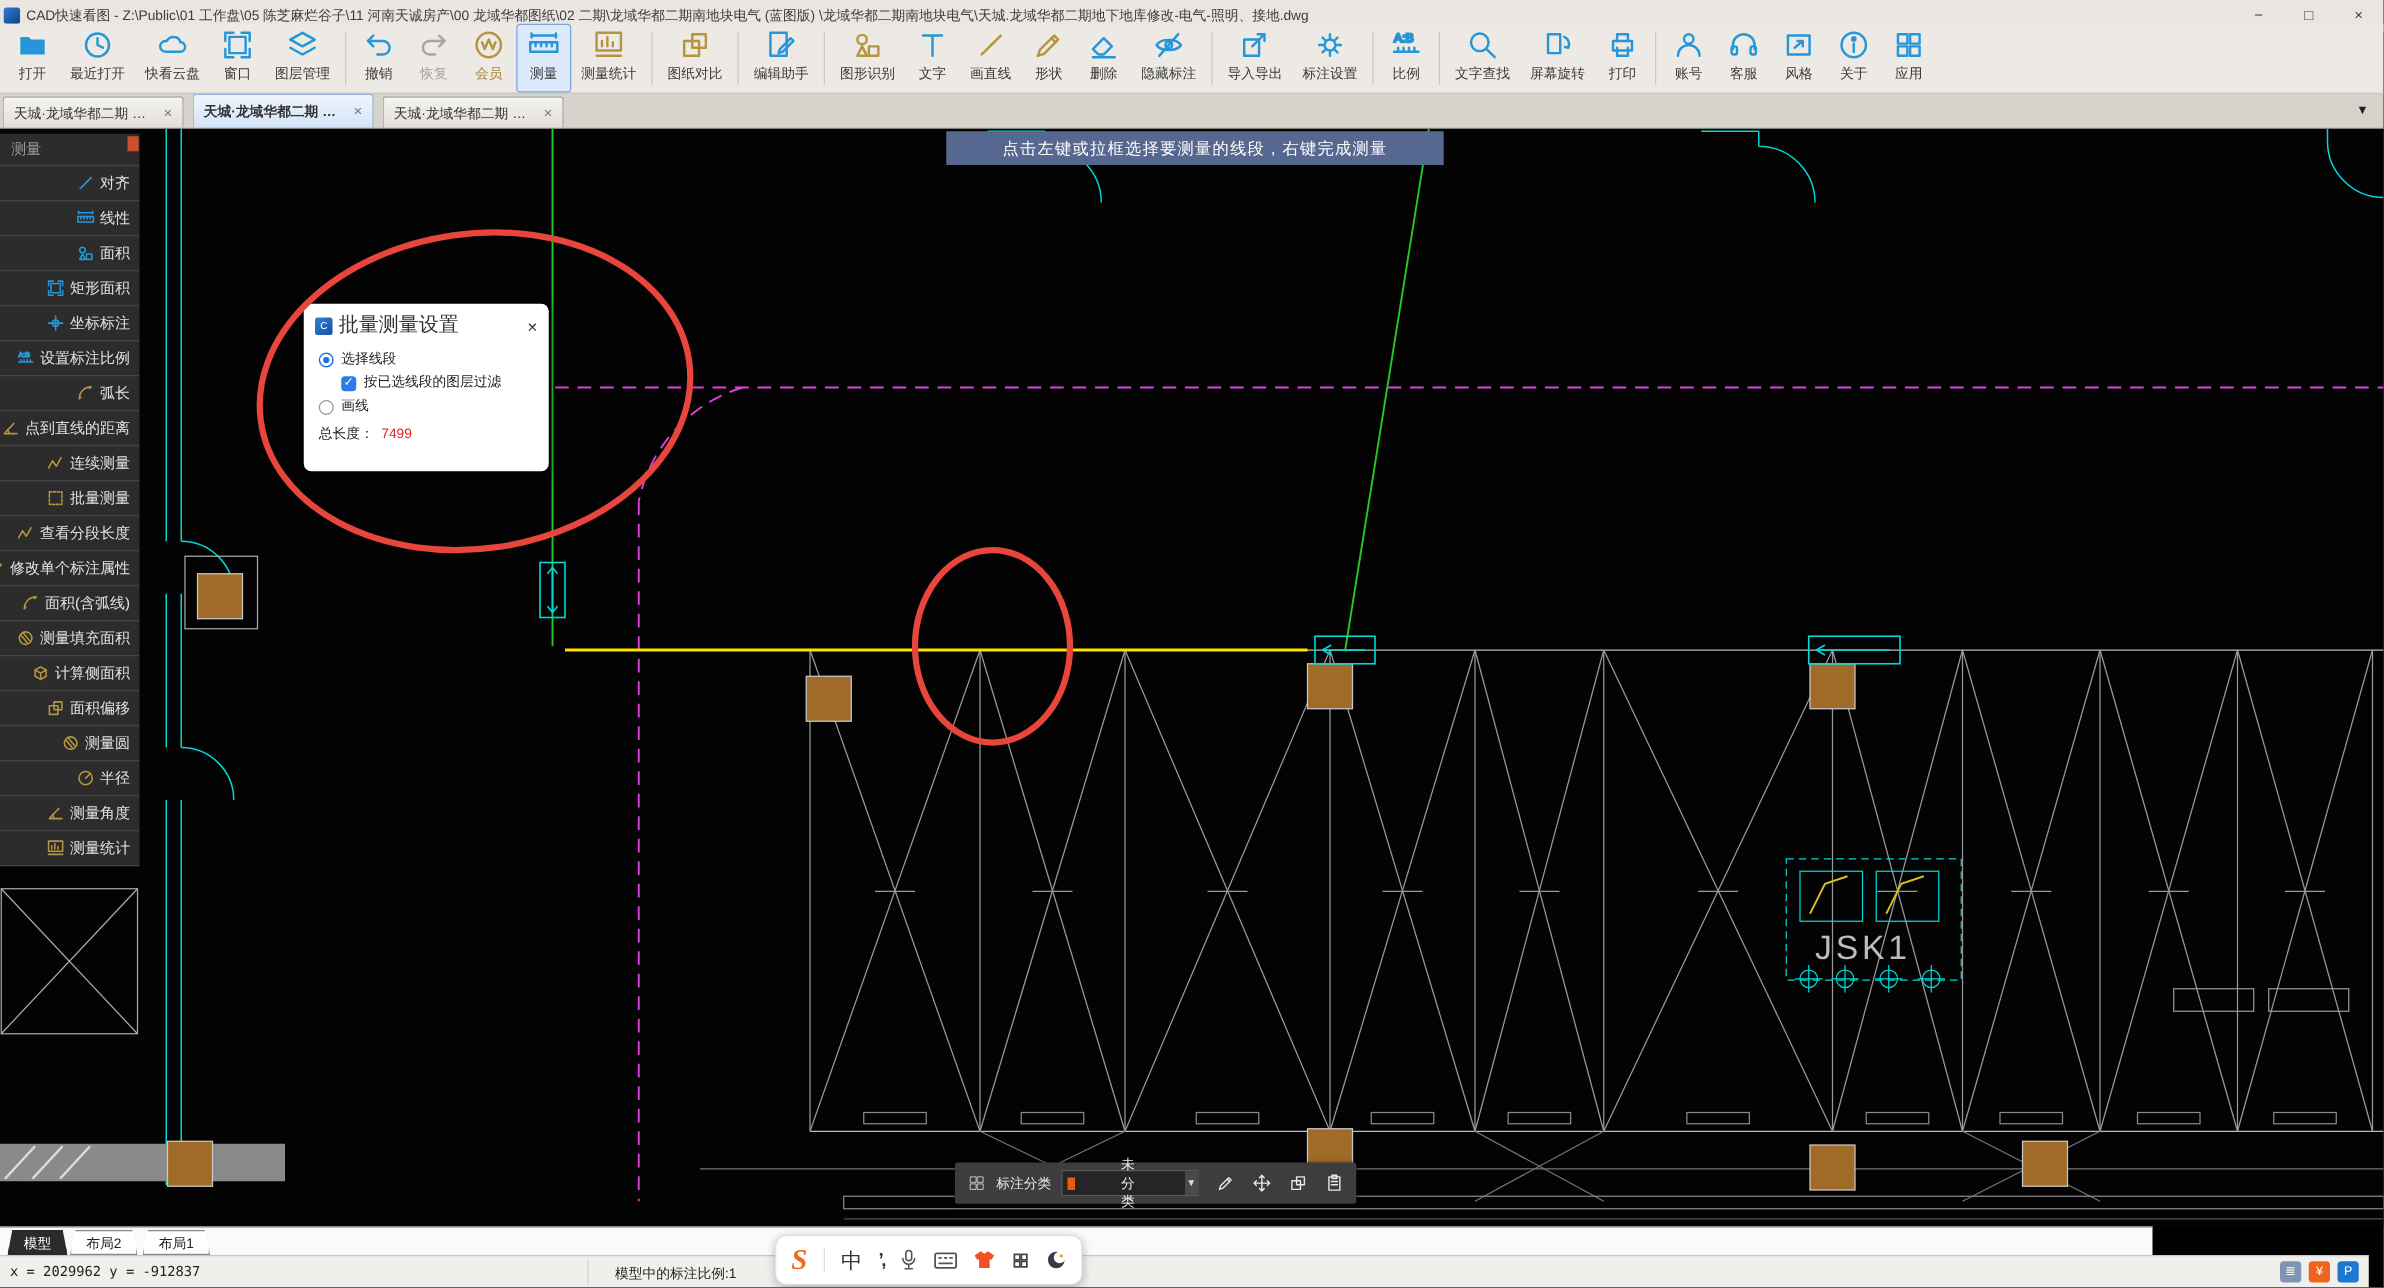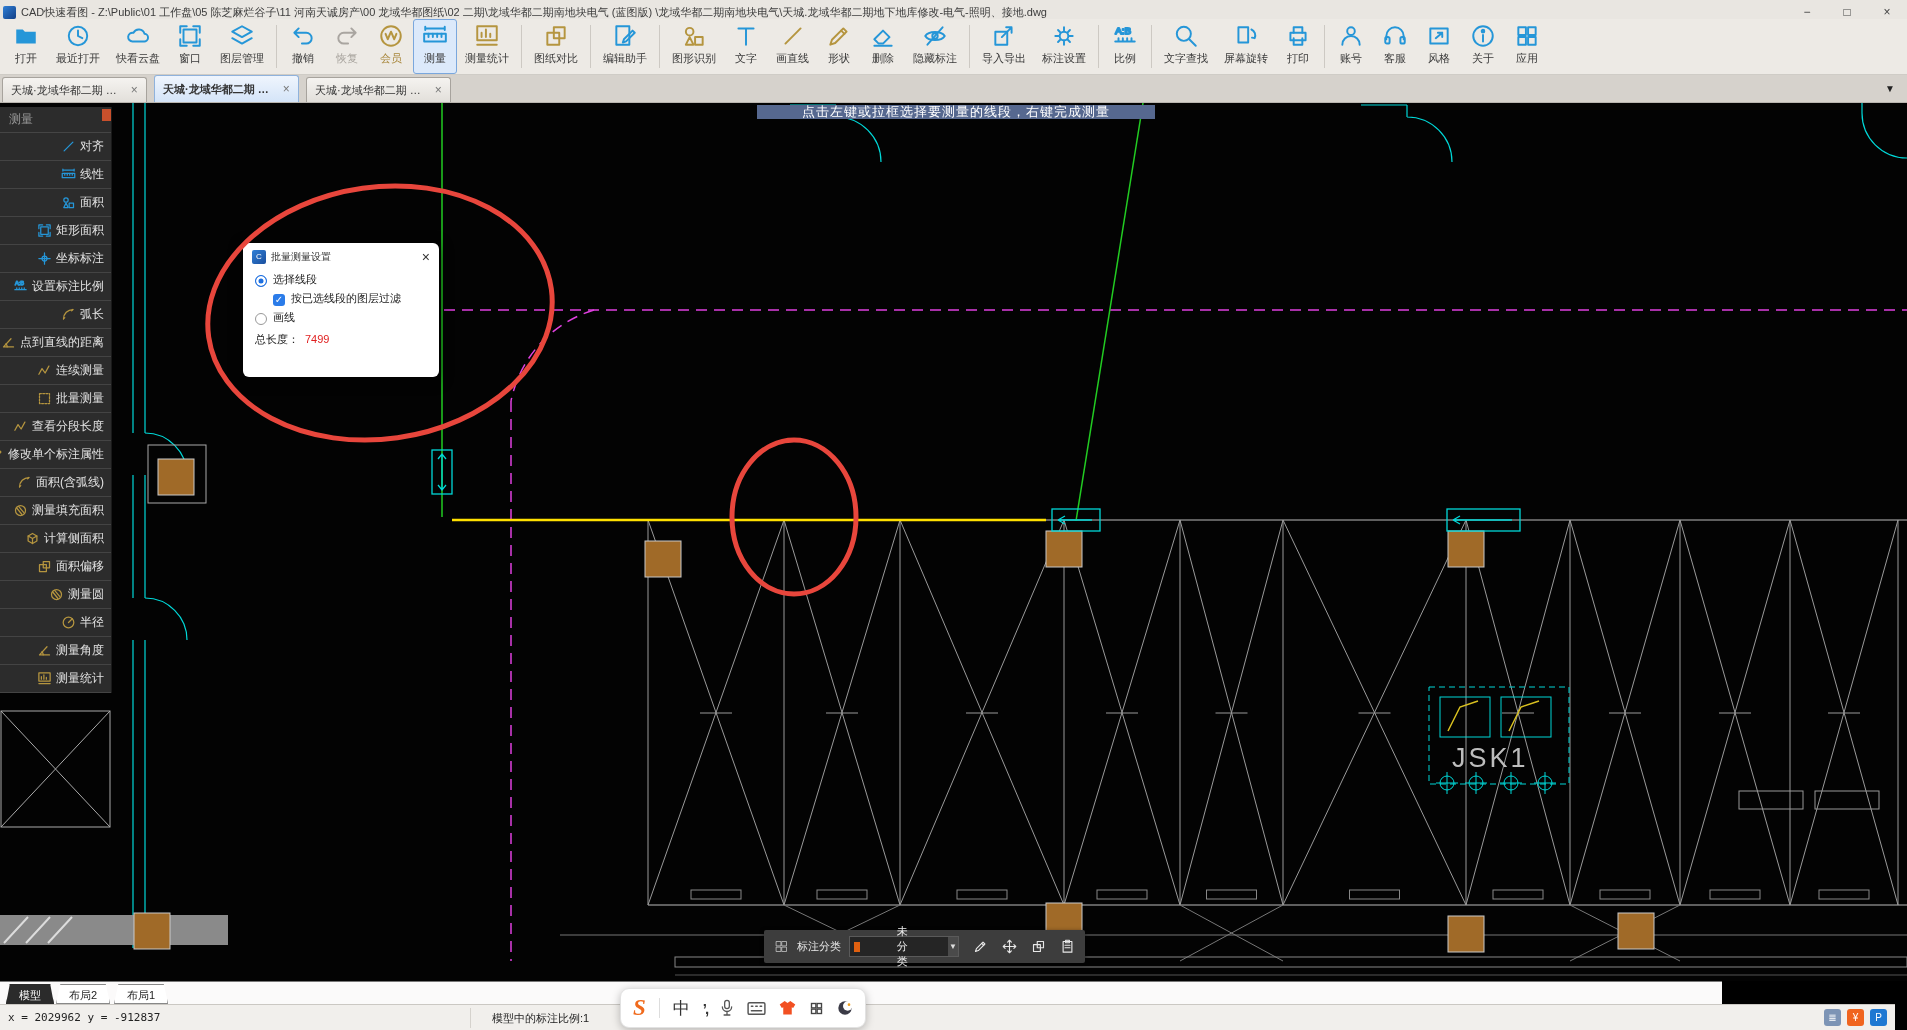--- a/index.html
+++ b/index.html
@@ -29,26 +29,26 @@
   #tab-ddl{position:absolute;right:12px;top:8px;font-size:10px;color:#222;}
   
   #canvas{position:absolute;left:0;top:103px;width:1907px;height:878px;background:#030303;}
   
   #sidebar{position:absolute;left:0;top:107px;width:112px;background:#2c2c2c;z-index:20;border-right:1px solid #1a1a1a;}
   #sidebar-hd{height:26px;display:flex;align-items:center;padding-left:9px;color:#9a9a9a;font-size:12px;position:relative;border-bottom:1px solid #454545;}
   #sidebar-hd .hd-mark{position:absolute;right:0;top:2px;width:9px;height:12px;background:#c9502c;}
   .sb-item{height:28px;display:flex;align-items:center;justify-content:flex-end;padding-right:7px;border-bottom:1px solid #444;font-size:12px;color:#e2e2e2;white-space:nowrap;}
   .sb-item svg{width:15px;height:15px;margin-right:4px;stroke-width:2;flex:none;}
   
-  #msgbar{position:absolute;left:757px;top:105px;width:398px;height:14px;background:#56688f;color:#fff;font-size:13px;display:flex;align-items:center;justify-content:center;letter-spacing:1px;z-index:5;}
+  #msgbar{position:absolute;left:757px;top:105px;width:398px;height:27px;background:#56688f;color:#fff;font-size:13px;display:flex;align-items:center;justify-content:center;letter-spacing:1px;z-index:5;}
   
   #dlg{position:absolute;left:243px;top:243px;width:196px;height:134px;background:#fff;border-radius:6px;box-shadow:0 3px 14px rgba(0,0,0,.55);z-index:30;font-size:11px;color:#222;}
   #dlg-hd{display:flex;align-items:center;padding:7px 9px 4px;}
   #dlg-ico{width:14px;height:14px;background:linear-gradient(135deg,#2f7fd6,#1b4f9e);border-radius:2px;color:#fff;font-size:8px;line-height:14px;text-align:center;margin-right:5px;}
-  #dlg-title{flex:1;font-size:10px;color:#333;}
+  #dlg-title{flex:1;font-size:16px;color:#333;}
   #dlg-close{color:#333;font-size:14px;line-height:12px;}
   .dlg-row{display:flex;align-items:flex-end;padding:4px 0 0 12px;}
   .radio{width:12px;height:12px;border-radius:50%;border:1px solid #999;margin-right:6px;flex:none;background:#fff;}
   .radio.on{border-color:#1d6fe0;background:#1d6fe0;box-shadow:inset 0 0 0 2.5px #fff;}
   .chk{width:12px;height:12px;border-radius:3px;background:#2b7ce9;color:#fff;font-size:10px;line-height:12px;text-align:center;margin:0 6px 0 18px;flex:none;}
   #dlg-total{padding:7px 0 0 12px;}
   #dlg-total .red{color:#e01f1f;margin-left:6px;}
   
   #clsbar{position:absolute;left:764px;top:930px;height:33px;background:#3d3d3d;border-radius:2px;display:flex;align-items:center;padding:0 10px;z-index:6;box-shadow:0 1px 4px rgba(0,0,0,.5);}
   #clsbar .glbl{color:#e8e8e8;font-size:11px;margin:0 8px 0 8px;white-space:nowrap;}

